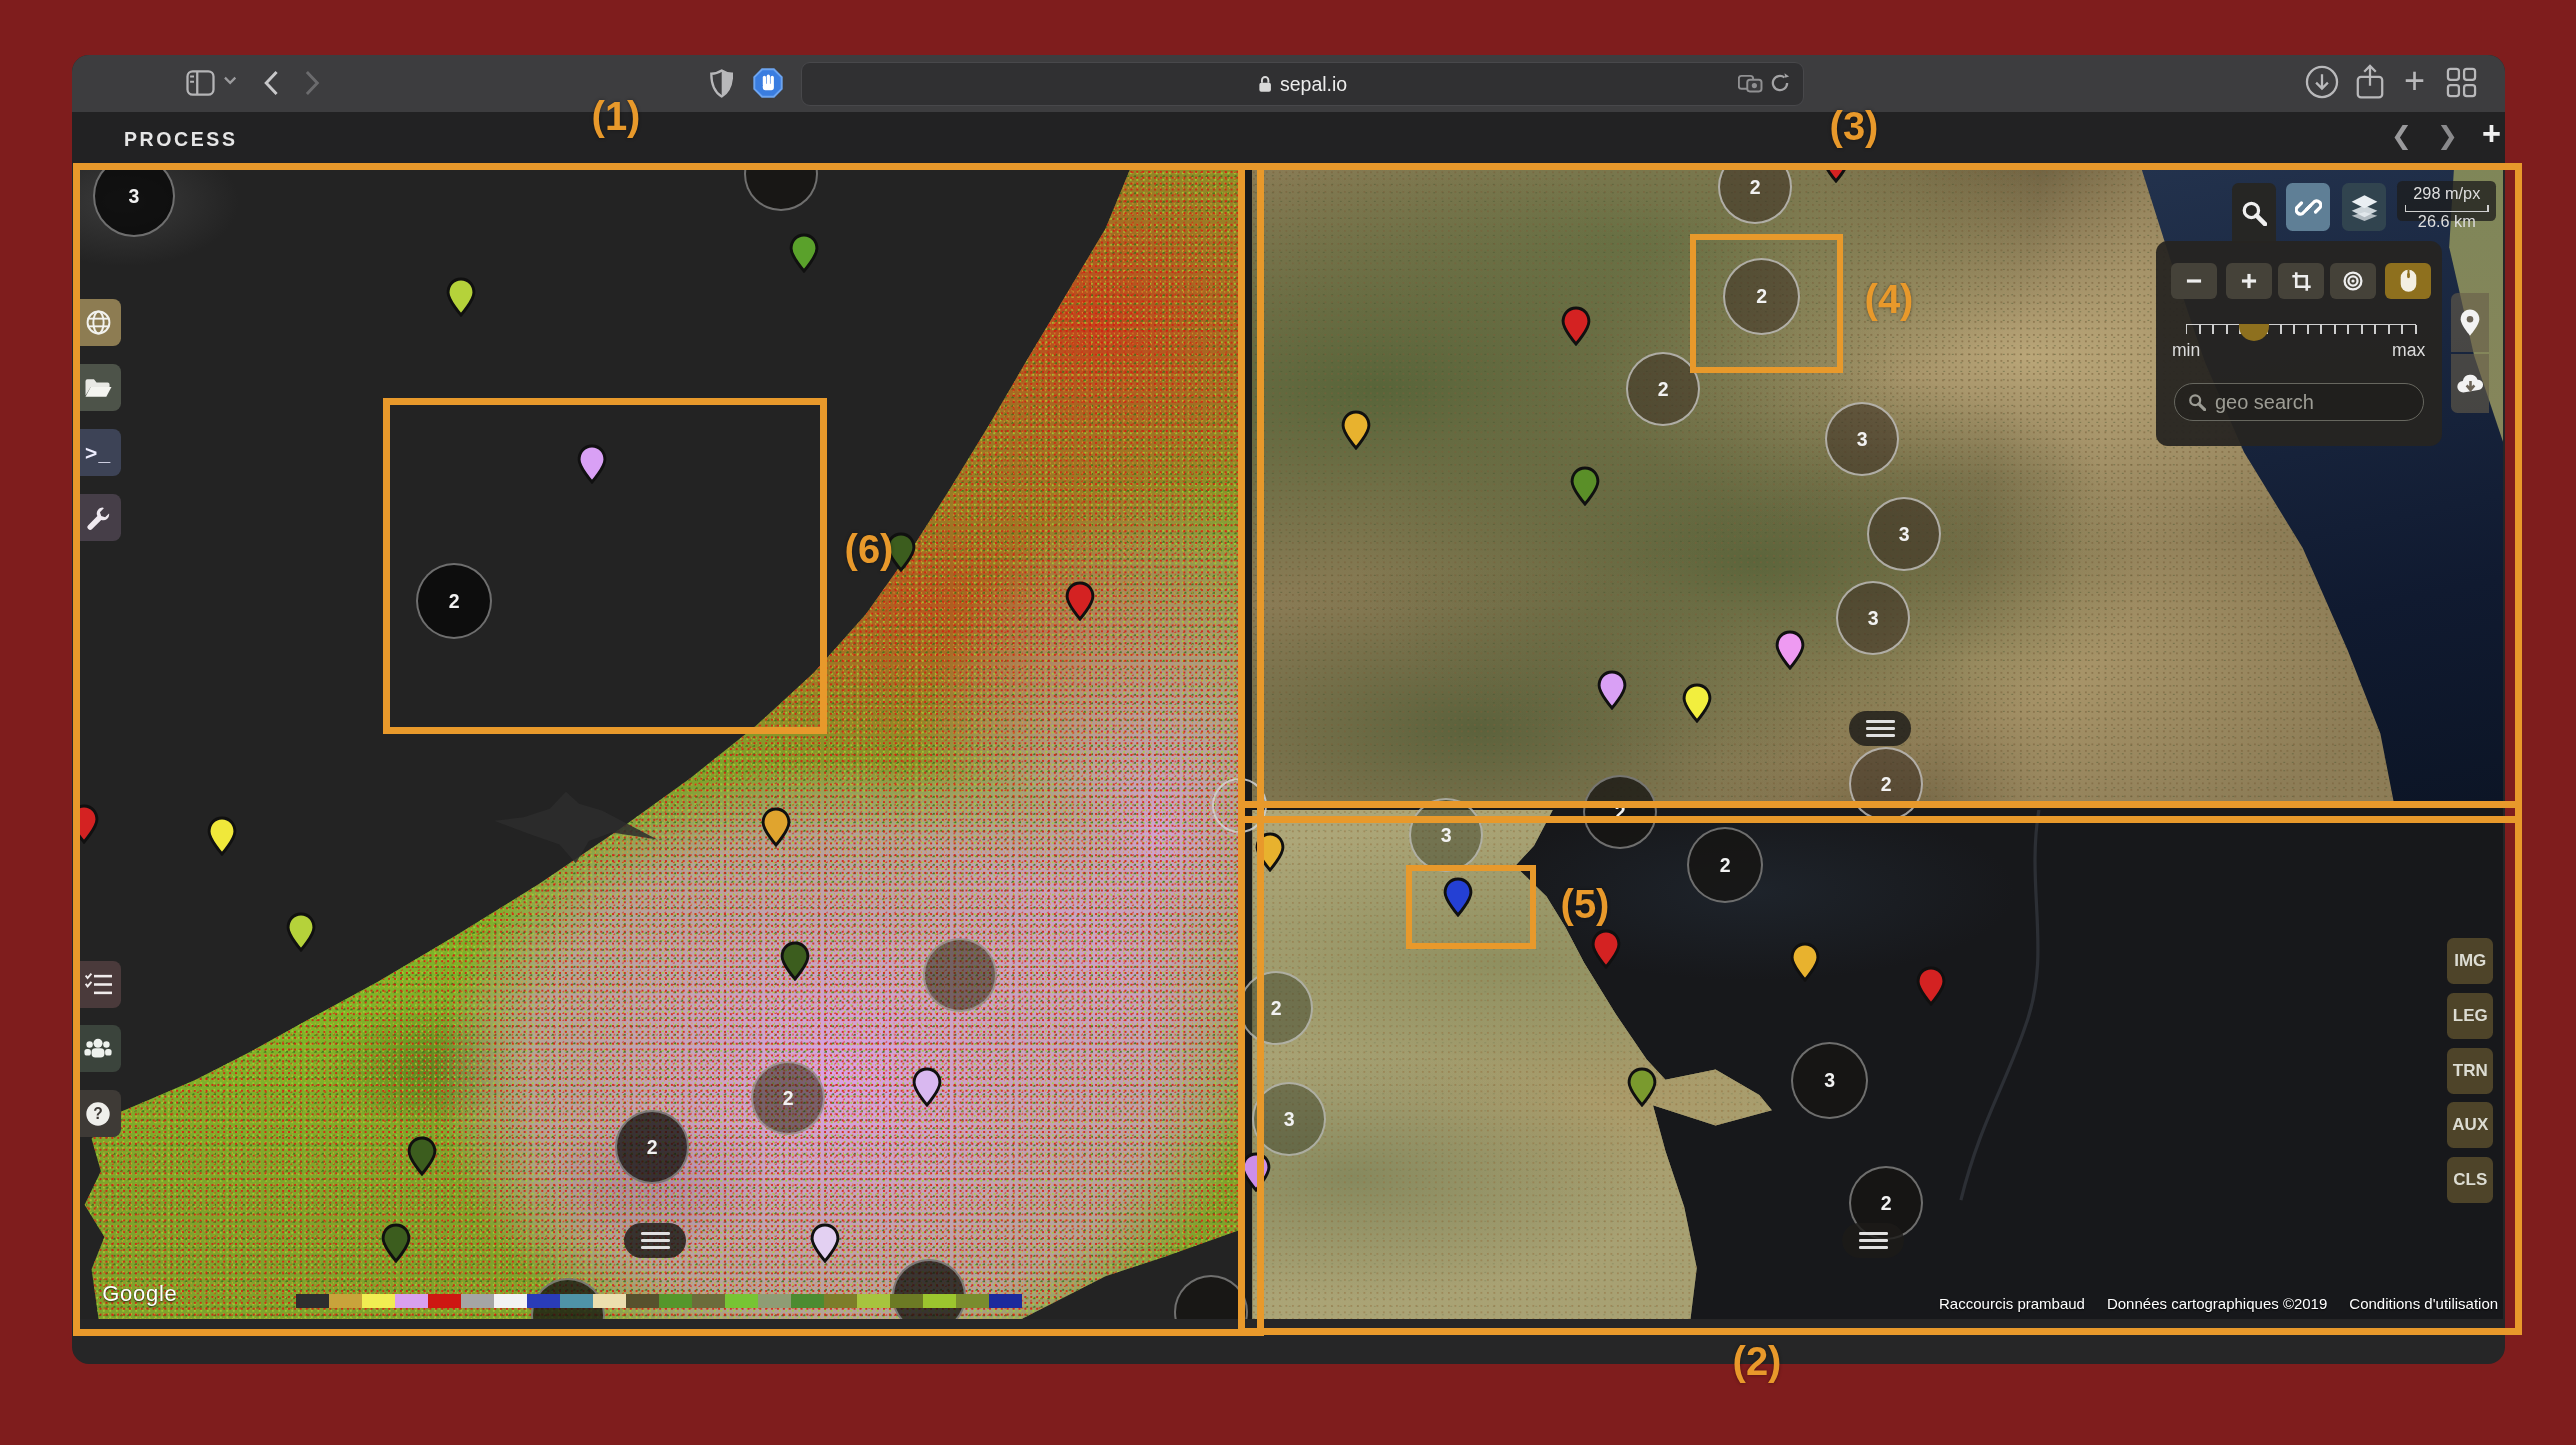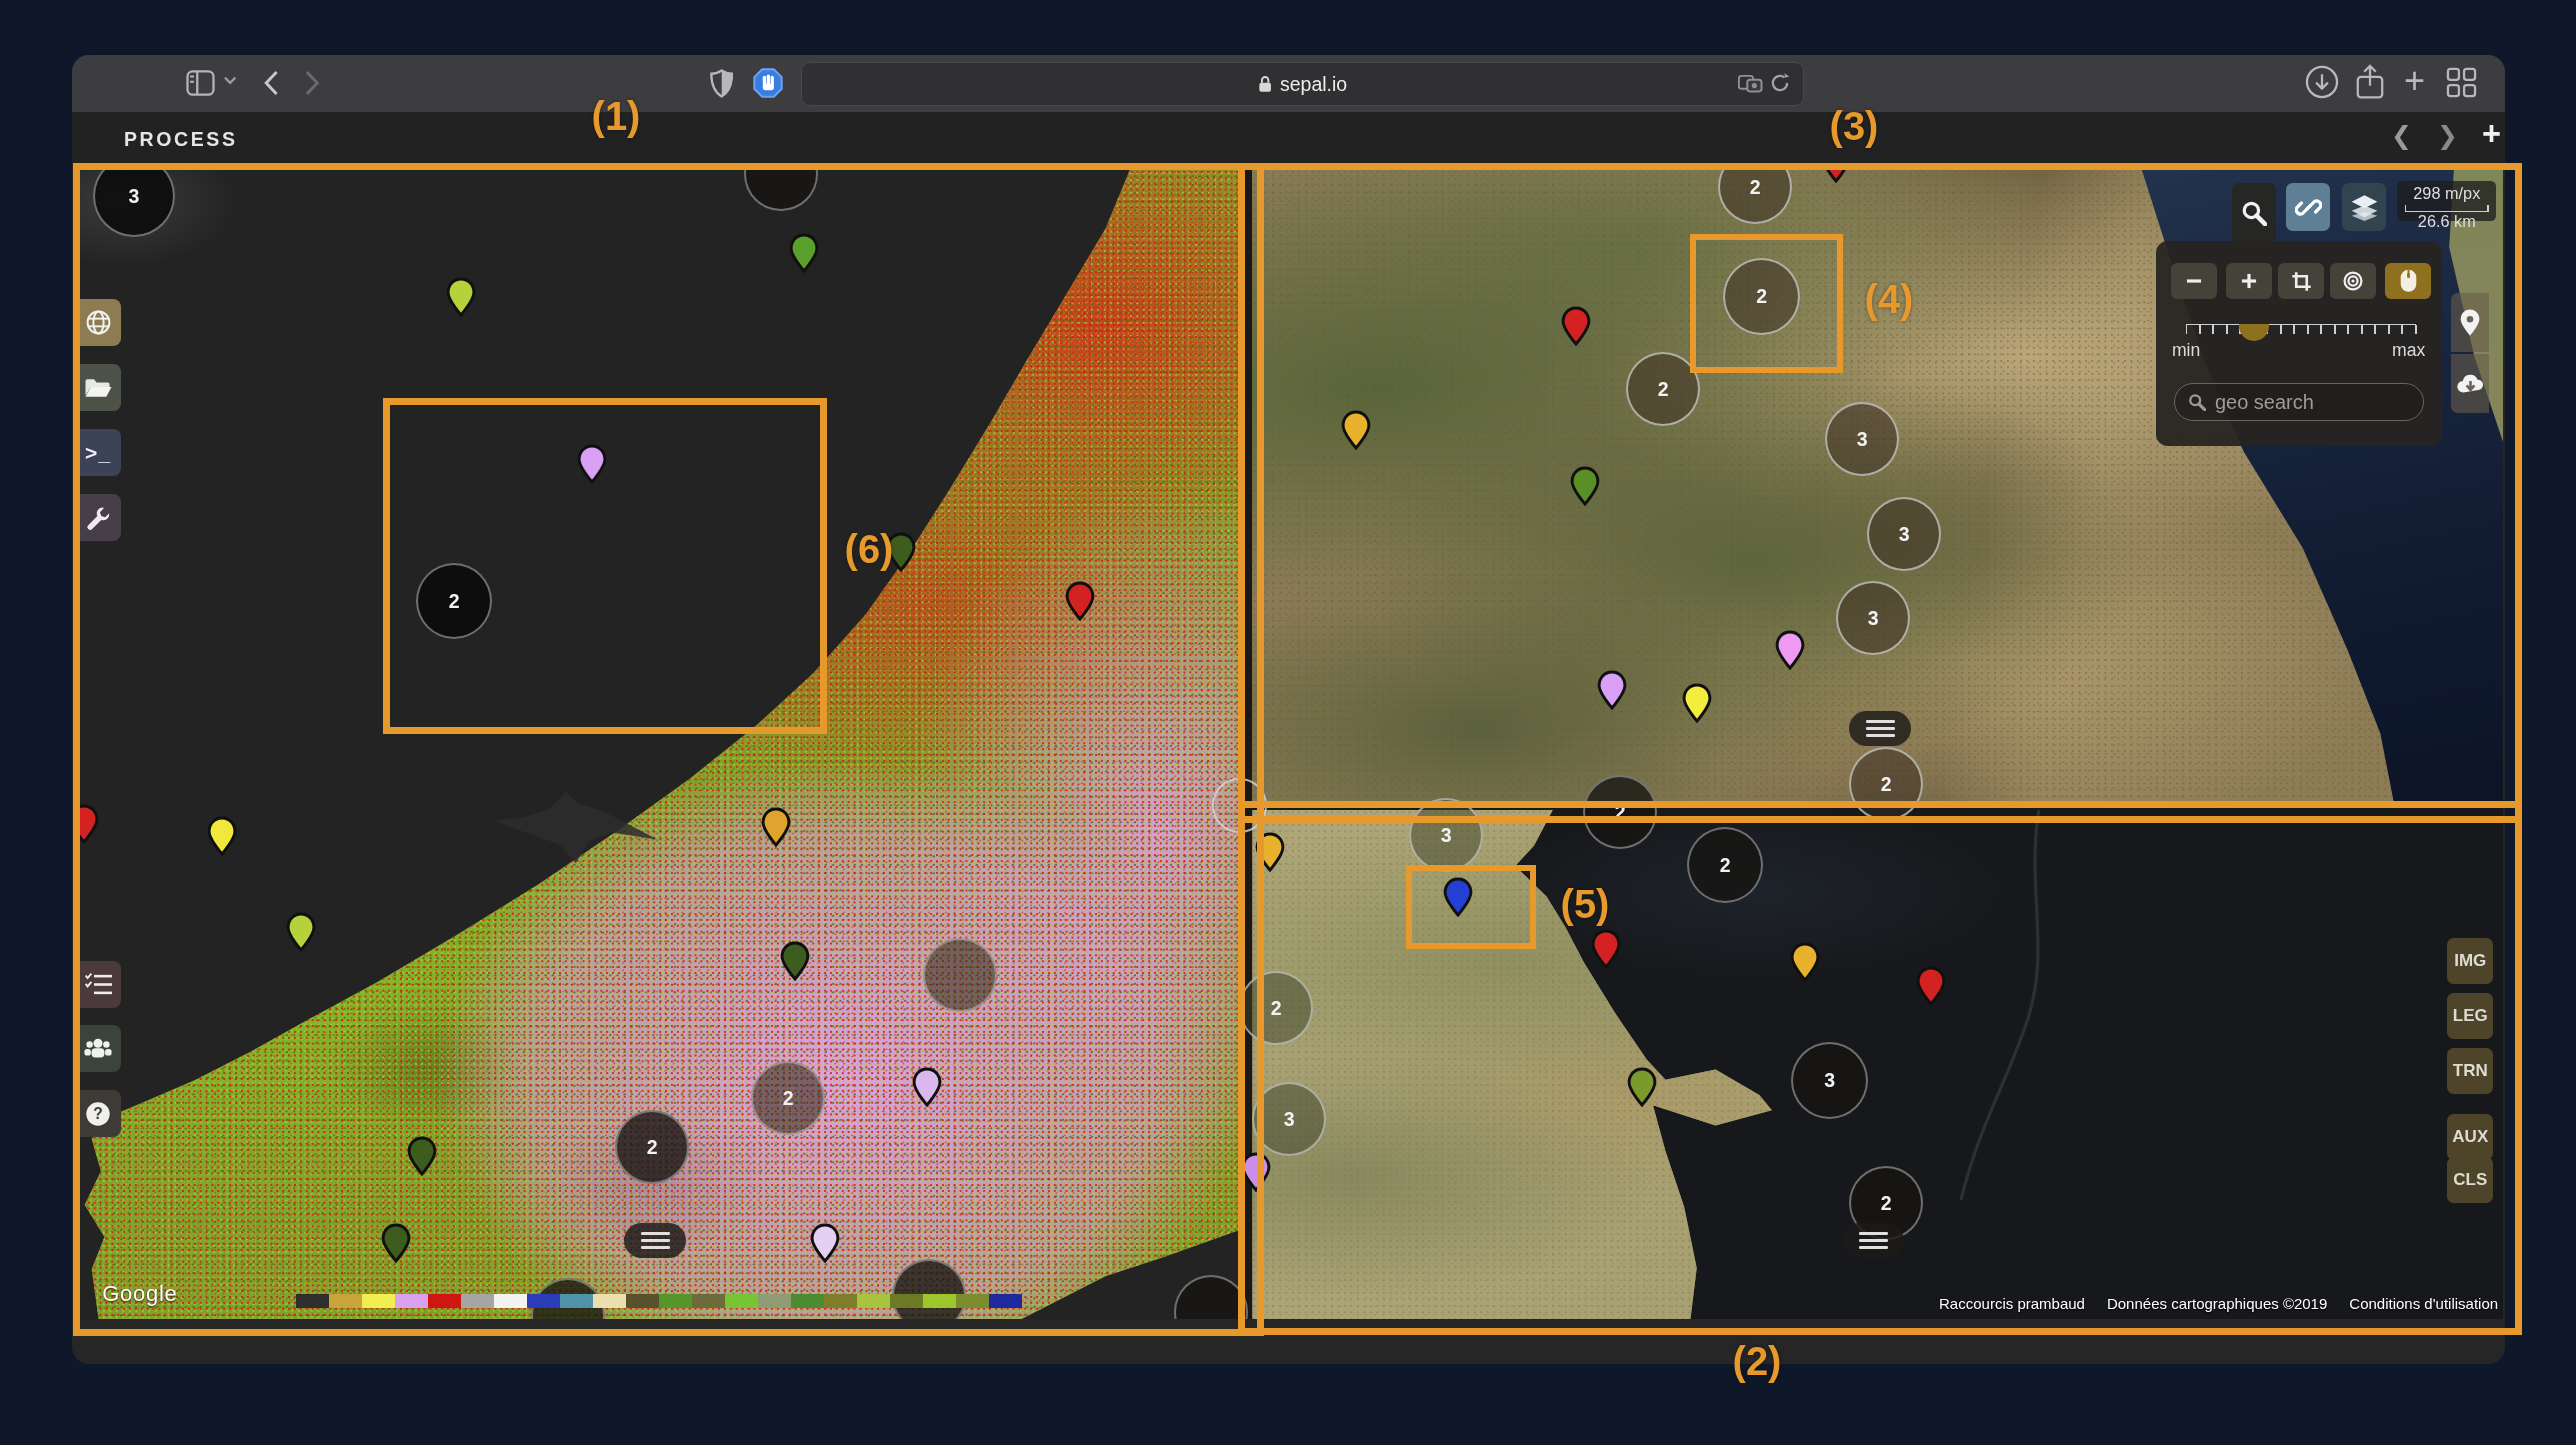--- a/index.html
+++ b/index.html
@@ -1,16 +1,16 @@
 <!DOCTYPE html>
 <html style="font-size:10.4px"><head>
 <meta charset="utf-8">
 <style>
   html,body{margin:0;padding:0;background:#000;}
-  #stage{position:relative;width:2576px;height:1446px;background:#0f172a;overflow:hidden;
+  #stage{position:relative;width:2576px;height:1446px;background:#7f1d1d;overflow:hidden;
          font-family:"Liberation Sans","DejaVu Sans",sans-serif;-webkit-font-smoothing:antialiased;}
   .abs{position:absolute;}
   
   #win{position:absolute;left:72px;top:55px;width:2433px;height:1309px;border-radius:17px;
        overflow:hidden;background:#262627;}
   #chrome{position:absolute;left:0;top:0;width:100%;height:57px;background:#3d3d3f;border-bottom:1.3px solid #161616;}
   .tl{position:absolute;top:74px;width:19.5px;height:19.5px;border-radius:50%;}
   .chr-ic{position:absolute;color:#c7c7c9;}
   #urlbar{position:absolute;left:729px;top:7.2px;width:1001px;height:42px;border-radius:9px;
           background:#303032;border:1.3px solid #48484b;display:flex;align-items:center;justify-content:center;
@@ -603,21 +603,21 @@
         <svg width="27" height="21" viewBox="0 0 42 32">
             <path d="M10 30 a9 9 0 0 1 -1 -18 a12 12 0 0 1 23 -2 a8 8 0 0 1 1 16 Z" fill="#f2f2f2"></path>
             <path d="M21 12 V24 M15 19 L21 26 L27 19" stroke="#6b6356" stroke-width="4" fill="none"></path>
           </svg>
       </div>
 
       <div id="rtools">
           <div class="rtool" style="top: 774px;">IMG</div>
           <div class="rtool" style="top: 829px;">LEG</div>
           <div class="rtool" style="top: 884px;">TRN</div>
-          <div class="rtool" style="top: 938px; margin-top: 12px;">AUX</div>
+          <div class="rtool" style="top: 938px;">AUX</div>
           <div class="rtool" style="top: 993px;">CLS</div>
         </div>
 
       <span id="google">Google</span>
       <div id="legend">
           <i style="background: rgb(46, 46, 46);"></i>
           <i style="background: rgb(201, 163, 59);"></i>
           <i style="background: rgb(241, 238, 82);"></i>
           <i style="background: rgb(217, 160, 239);"></i>
           <i style="background: rgb(206, 23, 18);"></i>

